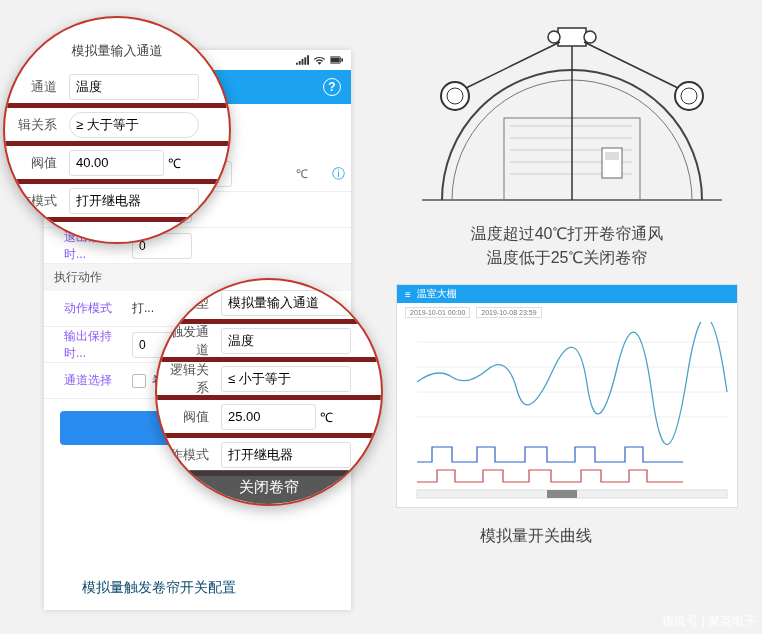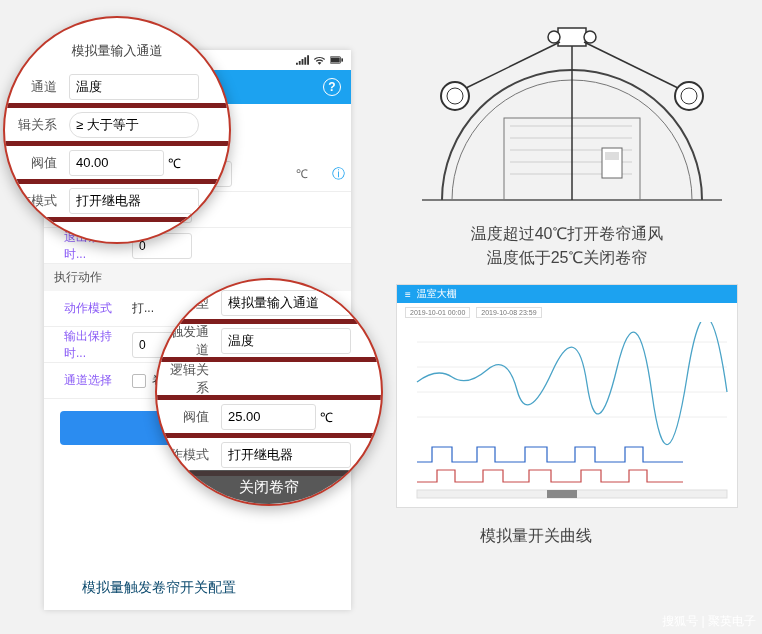--- a/index.html
+++ b/index.html
@@ -124,20 +124,21 @@
   <div class="zrow">
       <div class="zlbl">原类型</div>
       <div class="zval"><input class="zinp" style="width: 130px;" value="模拟量输入通道"></div>
     </div>
   <div class="zrow">
       <div class="zlbl">触发通道</div>
       <div class="zval"><input class="zinp" style="width: 130px;" value="温度"></div>
     </div>
   <div class="zrow">
       <div class="zlbl">逻辑关系</div>
+      <div class="zval"><input class="zinp" style="width: 130px;" value="≤ 小于等于"></div>
     </div>
   <div class="zrow">
       <div class="zlbl">阀值</div>
       <div class="zval" style="display:flex;align-items:center;gap:4px">
         <input class="zinp" value="25.00" style="">
         <span>℃</span>
       </div>
     </div>
   <div class="zrow">
       <div class="zlbl">作模式</div>

